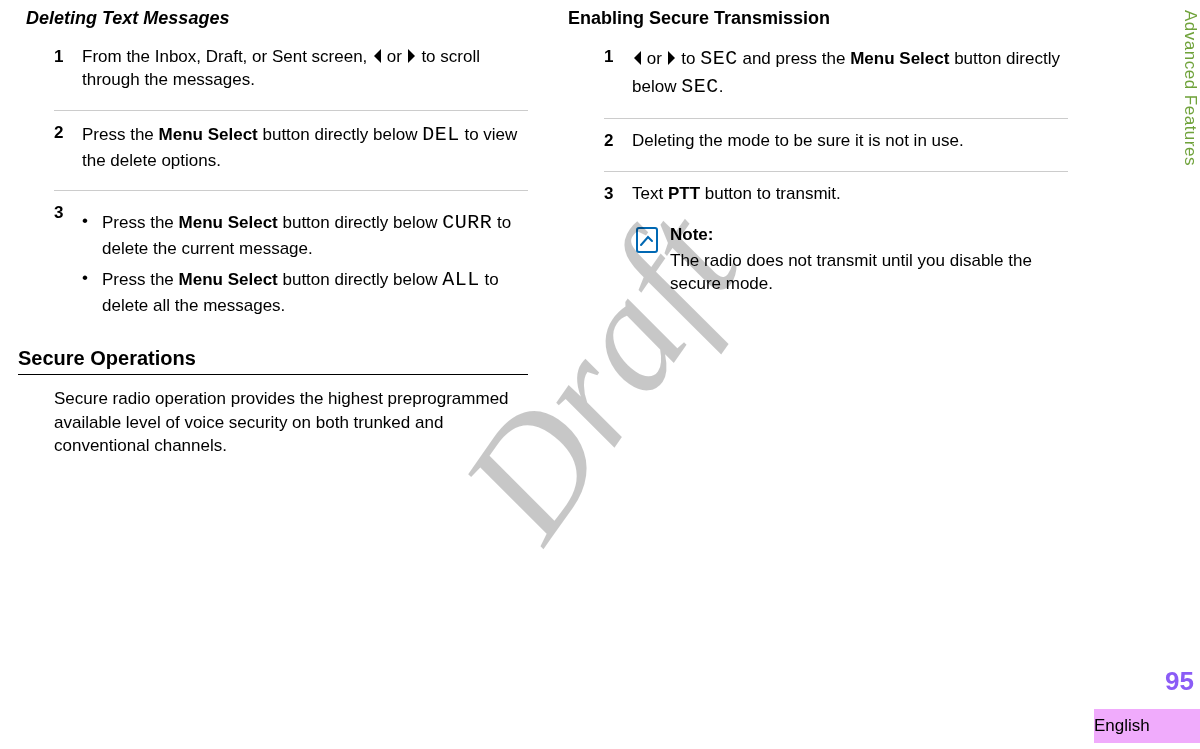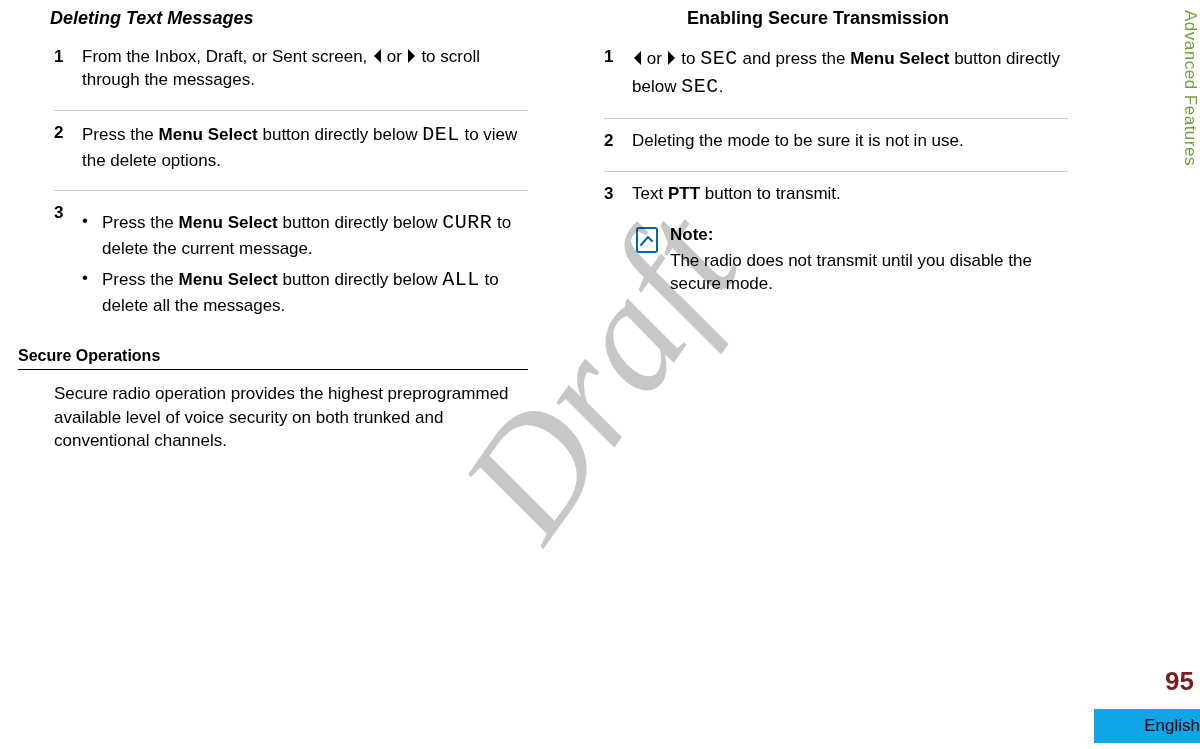--- a/index.html
+++ b/index.html
@@ -19,25 +19,25 @@
   }
   .col {
     width:540px;
     padding-right:30px;
   }
   .col + .col { padding-left:10px; }
   .h-sub {
     font-weight:bold;
     font-style:italic;
     font-size:18px;
-    margin: 0 0 16px 32px;
+    margin: 0 0 16px 8px;
   }
   .h-sec {
     font-weight:bold;
-    font-size:16px;
+    font-size:20px;
     margin: 24px 0 4px 0;
   }
   hr.sec-rule {
     border:none;
     border-top:1.5px solid #000;
     margin:2px 0 12px 0;
   }
   hr.step-rule {
     border:none;
     border-top:1px solid #ccc;
@@ -90,30 +90,30 @@
     font-size:17px;
     color:#6fa23a;
     letter-spacing:0.5px;
   }
   .page-num {
     position:absolute;
     right:6px;
     bottom:52px;
     font-size:26px;
     font-weight:bold;
-    color:#7f1d1d;
+    color:#8b5cf6;
   }
   .lang-bar {
     position:absolute;
     right:0;
     bottom:6px;
     width:106px;
     height:34px;
-    background:#0ea5e9;
-    text-align:right;
+    background:#f0abfc;
+    text-align:left;
     line-height:34px;
     font-size:17px;
   }
 
   .watermark {
     position:absolute;
     left:50%;
     top:50%;
     transform:translate(-50%,-50%) rotate(-55deg);
     font-size:160px;
@@ -187,21 +187,21 @@
         </div>
       </div>
     </div>
 
     <div class="h-sec">Secure Operations</div>
     <hr class="sec-rule">
     <p class="p-ind">Secure radio operation provides the highest preprogrammed available level of voice security on both trunked and conventional channels.</p>
   </div>
 
   <div class="col">
-    <div class="h-sub" style="font-style:normal; margin-left:0;text-align:center;">Enabling Secure Transmission</div>
+    <div class="h-sub" style="font-style:normal; margin-left:0;">Enabling Secure Transmission</div>
 
     <div class="steps">
       <div class="step">
         <div class="num">1</div>
         <div class="body">
           <p>
             <svg class="nav-arrow" width="10" height="16" viewBox="0 0 10 16">
                 <path d="M9 1 L2 8 L9 15 Z" fill="#000"></path>
               </svg>
             <span> or </span>

